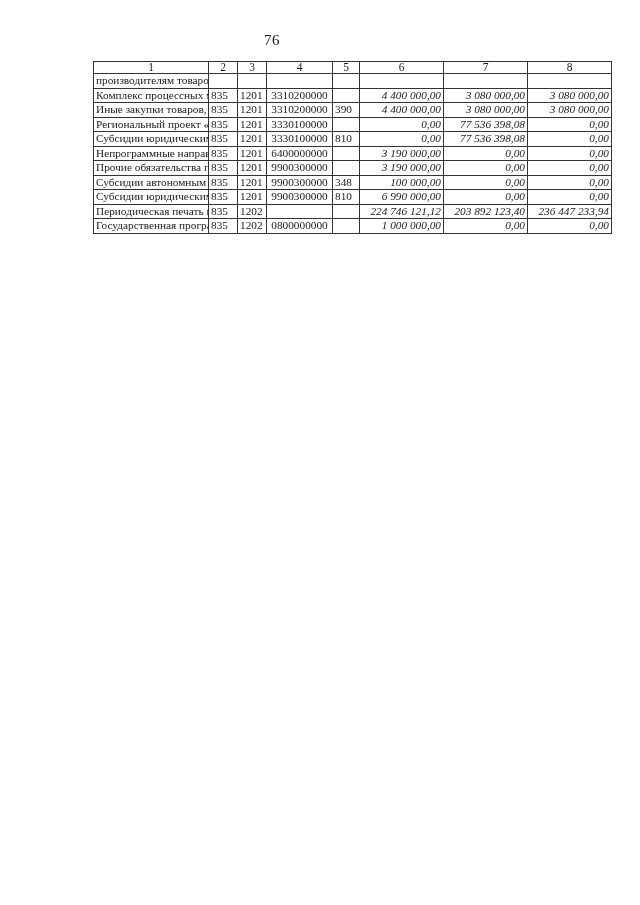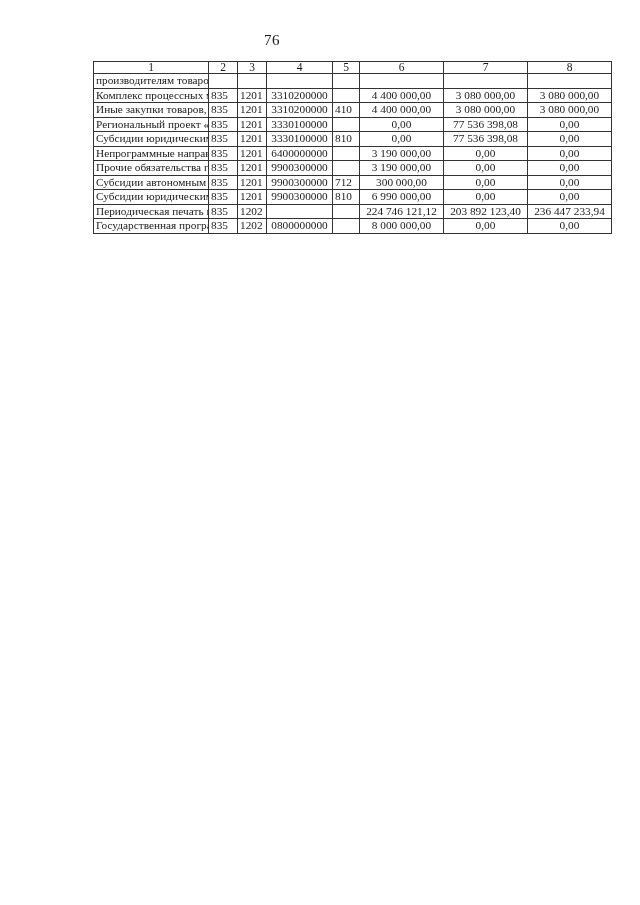--- a/index.html
+++ b/index.html
@@ -7,21 +7,21 @@
          font-family: "Liberation Serif", "DejaVu Serif", serif; color: #1a1a1a; }
   .page-number { position: absolute; top: 32px; left: 0; width: 544px; text-align: center;
                  font-size: 15px; letter-spacing: 0.5px; }
   table.budget { position: absolute; top: 61px; left: 93px; border-collapse: collapse;
                  table-layout: fixed; width: 518px; font-size: 11.3px; line-height: 13.5px; }
   table.budget td, table.budget th { border: 1px solid #333; padding: 0 2px; vertical-align: bottom;
                  overflow: hidden; white-space: nowrap; }
   table.budget th { font-weight: normal; text-align: center; height: 11px; line-height: 11px; font-size: 11.5px; }
   td.name { white-space: pre-line; text-align: left; }
   td.c { text-align: left; }
-  td.r { text-align: center; }
+  td.r { text-align: right; font-style: italic; }
   td.l { text-align: center; }
 </style>
 </head>
 <body>
 
 <div class="page-number">76</div>
 
 <table class="budget">
   <colgroup>
     <col style="width:115px">
@@ -76,21 +76,21 @@
       </tr>
       <tr>
         <td class="name">Иные закупки товаров,
 работ и услуг для
 обеспечения
 государственных
 (муниципальных) нужд</td>
         <td class="c">835</td>
         <td class="c">1201</td>
         <td class="l">3310200000</td>
-        <td class="c">410</td>
+        <td class="c">390</td>
         <td class="r">4 400 000,00</td>
         <td class="r">3 080 000,00</td>
         <td class="r">3 080 000,00</td>
       </tr>
       <tr>
         <td class="name">Региональный проект
 «Создание и
 распространение
 социально-значимого
 контента на
@@ -145,22 +145,22 @@
         <td class="r">0,00</td>
         <td class="r">0,00</td>
       </tr>
       <tr>
         <td class="name">Субсидии автономным
 учреждениям на иные
 цели</td>
         <td class="c">835</td>
         <td class="c">1201</td>
         <td class="l">9900300000</td>
-        <td class="c">712</td>
-        <td class="r">300 000,00</td>
+        <td class="c">348</td>
+        <td class="r">100 000,00</td>
         <td class="r">0,00</td>
         <td class="r">0,00</td>
       </tr>
       <tr>
         <td class="name">Субсидии
 юридическим лицам
 (кроме некоммерческих
 организаций),
 индивидуальным
 предпринимателям,
@@ -195,18 +195,18 @@
 государственных
 языков Удмуртской
 Республики и иных
 языков народов
 Удмуртской
 Республики»</td>
         <td class="c">835</td>
         <td class="c">1202</td>
         <td class="l">0800000000</td>
         <td class="c"></td>
-        <td class="r">8 000 000,00</td>
+        <td class="r">1 000 000,00</td>
         <td class="r">0,00</td>
         <td class="r">0,00</td>
       </tr>
     </tbody>
 </table>
 
 </body></html>

